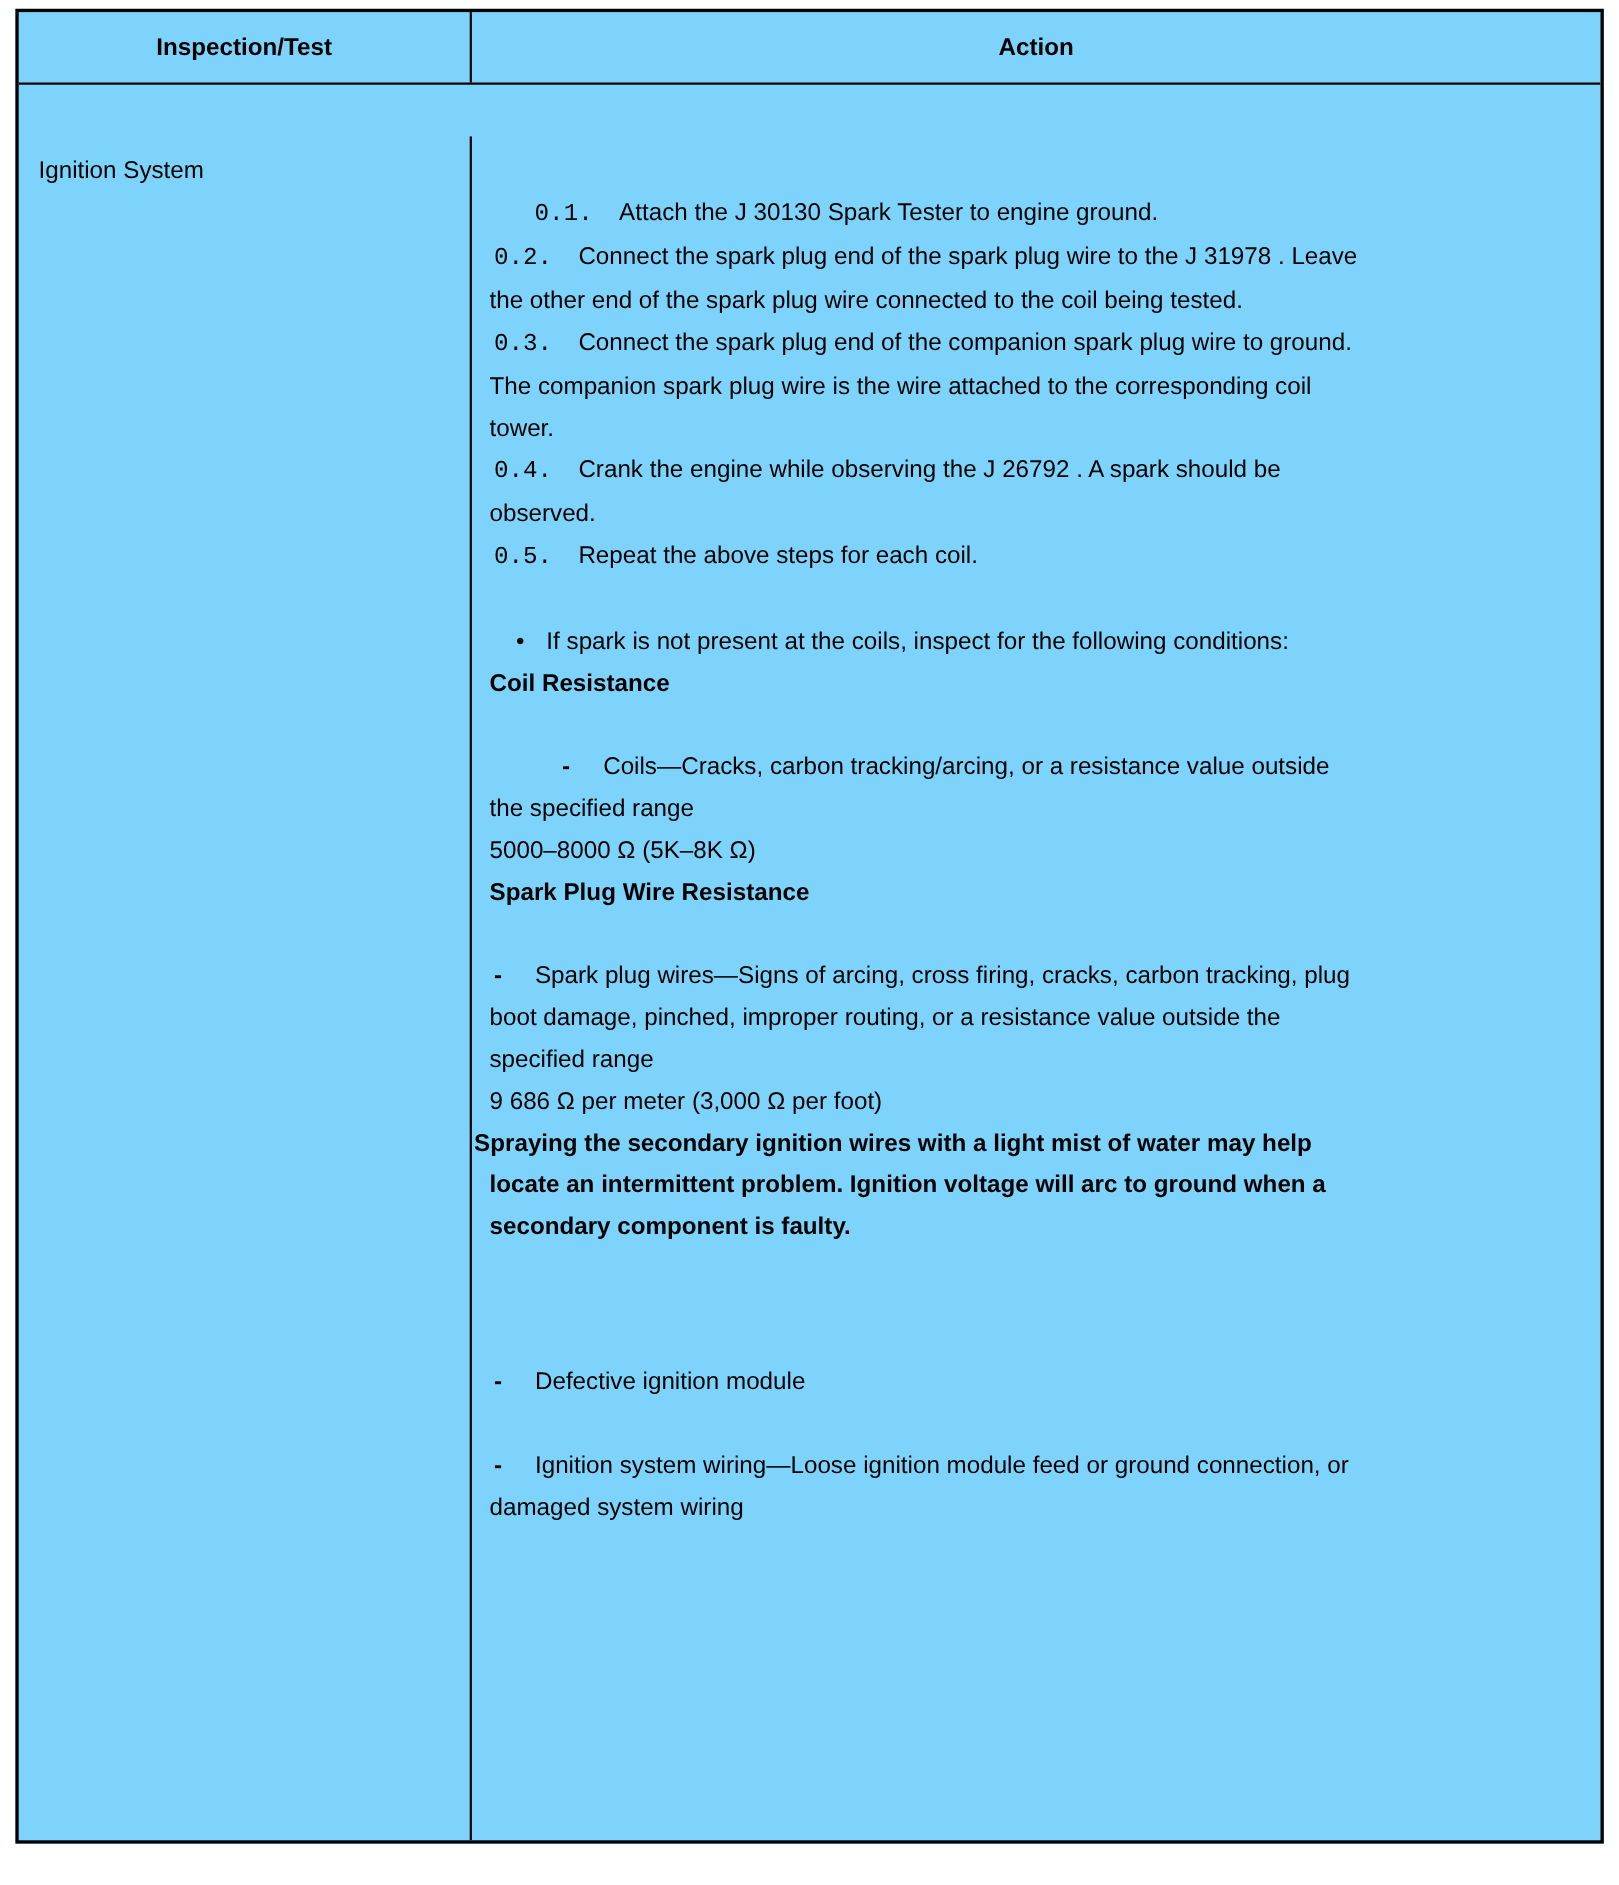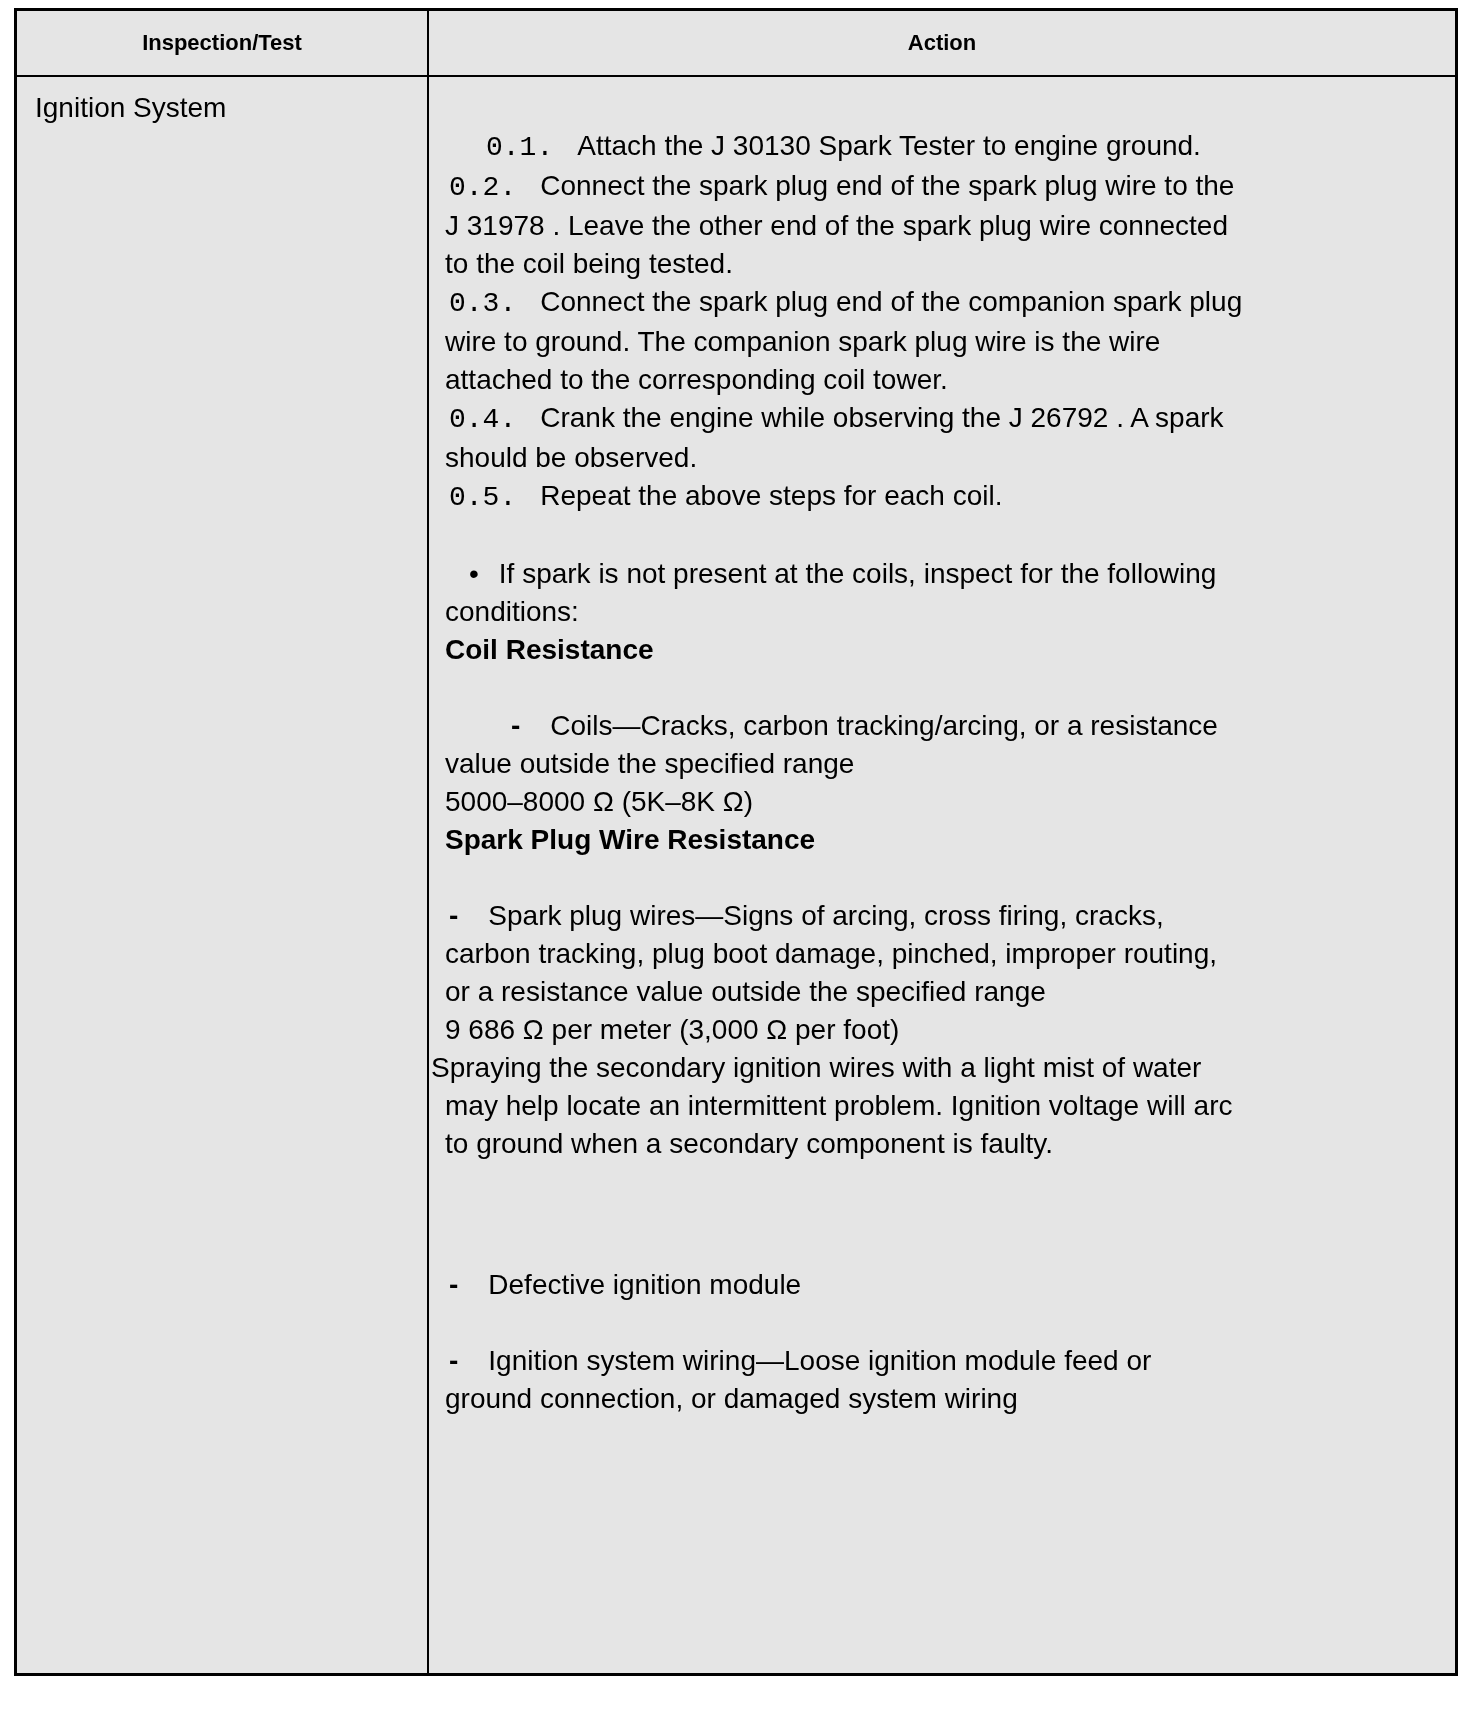--- a/index.html
+++ b/index.html
@@ -17,21 +17,21 @@
     padding: 8px 14px 14px 14px;
     width: 100%;
     height: 100%;
   }
   .tbl {
     width: 100%;
     height: 1668px;
     border: 3px solid #000000;
     display: flex;
     flex-direction: column;
-    background: #e5e5e5;
+    background: #7dd3fc;
     overflow: hidden;
   }
   .hdr-row {
     display: grid;
     grid-template-columns: 412px 1fr;
     border-bottom: 2px solid #000000;
     height: 66px;
     flex: 0 0 auto;
   }
   .hdr-cell {
@@ -43,37 +43,38 @@
   }
   .hdr-cell.left-col { border-right: 2px solid #000000; }
   .body-row {
     display: grid;
     grid-template-columns: 412px 1fr;
     flex: 1 1 auto;
     min-height: 0;
   }
   .cell {
     padding: 12px 16px 28px 18px;
-    font-size: 28px;
+    font-size: 22px;
     line-height: 38px;
     overflow: hidden;
+    margin-top: 47px;
   }
   .cell.left-col { border-right: 2px solid #000000; }
   .cell.right-col { padding-left: 16px; }
   .cell.right-col p { max-width: 800px; }
 
   p.para { text-indent: 0; }
   p.bullet { text-indent: 24px; }
   p.step   { text-indent: 4px; }
   p.step.indent1 { text-indent: 41px; }
   p.dash   { text-indent: 4px; }
   p.dash.indent2 { text-indent: 66px; }
   p.bold   { font-weight: bold; }
   p.outdent { text-indent: -14px; }
-  p.hang { font-weight: normal; text-indent: -14px; }
+  p.hang { font-weight: bold; text-indent: -14px; }
   p.gap    { margin-top: 38px; }
   p.gap-lg { margin-top: 103px; }
 
   .marker { display: inline; }
   .marker-bullet { margin-right: 20px; }
   .marker-step   { margin-right: 24px; font-family: Liberation Mono, monospace; }
   .marker-dash   { margin-right: 30px; font-weight: bold; }
 </style>
 </head>
 <body>

